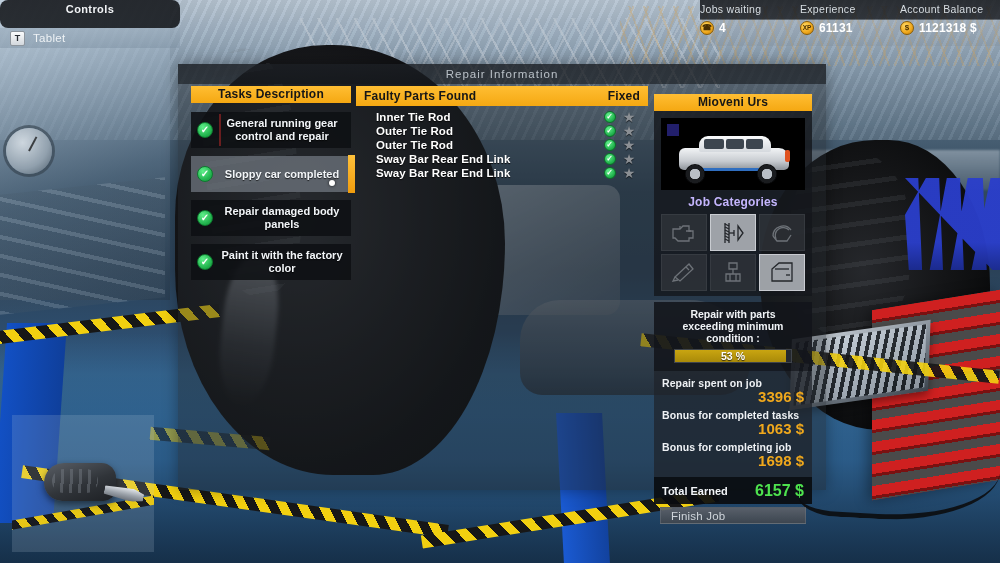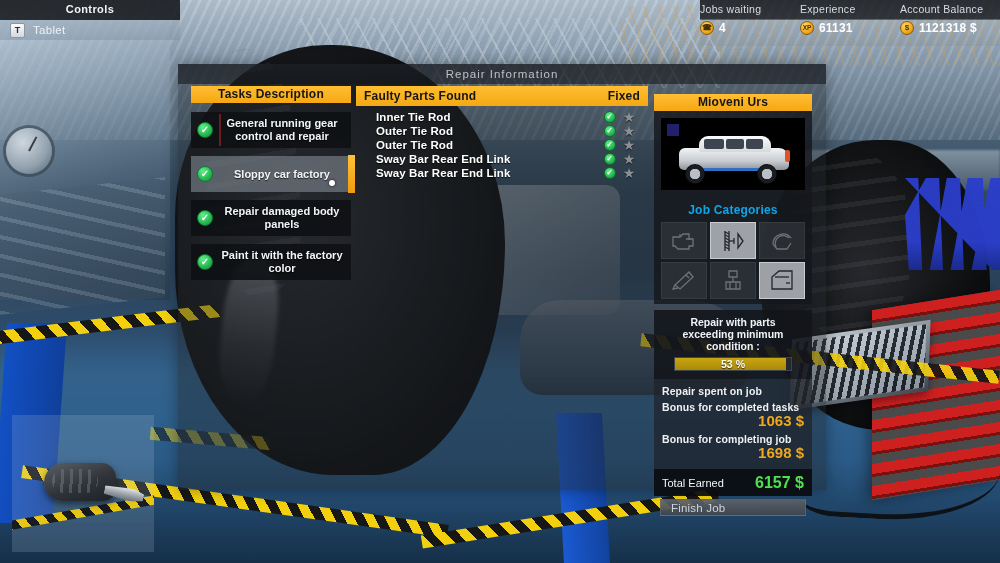--- a/index.html
+++ b/index.html
@@ -164,24 +164,25 @@
     position:absolute;left:700px;top:150px;width:300px;height:40px;
     background:linear-gradient(180deg,rgba(190,200,210,.5),rgba(110,124,136,.35));
     filter:blur(1px);
   }
 
   
   #controls-hud {
     position:absolute; left:0; top:0; width:180px; z-index:30;
   }
   .ctrl-title {
-    height:20px; line-height:18px; text-align:center;
+    height:28px; line-height:18px; text-align:center;
     font-size:11px; font-weight:bold; color:#f2f4f6;
     background:linear-gradient(180deg, rgba(18,20,24,.88), rgba(10,12,15,.82));
     letter-spacing:.4px;
+    border-radius:8px;
   }
   .ctrl-row {
     height:20px; display:flex; align-items:center; gap:8px; padding-left:10px;
     background:linear-gradient(180deg, rgba(150,168,184,.55), rgba(120,140,158,.42));
   }
   .keycap {
     width:15px; height:15px; border-radius:2px;
     background:linear-gradient(180deg,#fbfcfd,#d3d8dd);
     border:1px solid #8d959d;
     font-size:9px; font-weight:bold; color:#2a2f35;
@@ -316,21 +317,21 @@
   .w2{ left:53px; width:18px; }
   .w3{ left:73px; width:17px; }
   .car-skirt { position:absolute; left:30px; top:34px; width:56px; height:3px; background:#2f6ec0; }
   .car-skirt2 { position:absolute; left:86px; top:34px; width:14px; height:3px; background:#d8b42a; }
   .wheel {
     position:absolute; top:30px; width:20px; height:20px; border-radius:50%;
     background:radial-gradient(circle at 50% 50%, #b9bfc6 0 5px, #1a1c1f 5.5px 9px, #0c0d0f 9px);
   }
   .wh1{ left:12px; } .wh2{ left:84px; }
   .taillight{ position:absolute; left:112px; top:16px; width:5px; height:12px; background:#e0521f; border-radius:2px;}
-  .veh-sub { text-align:center; font-size:12px; font-weight:bold; color:#0ea5e9; margin-top:13px; letter-spacing:.2px;}
+  .veh-sub { text-align:center; font-size:12px; font-weight:bold; color:#c4b5fd; margin-top:5px; letter-spacing:.2px;}
 
   .cat-grid {
     margin-top:5px; display:grid; grid-template-columns:repeat(3,1fr); gap:3px;
   }
   .cat-cell {
     height:37px; background:rgba(58,62,68,.55);
     display:flex; align-items:center; justify-content:center;
     border:1px solid rgba(90,96,104,.25);
   }
   .cat-cell.active { background:rgba(188,192,198,.82); border-color:rgba(230,232,236,.6); }
@@ -355,21 +356,21 @@
 
   .money-block { background:rgba(30,35,42,.72); padding:6px 8px 4px; }
   .money-row { margin-bottom:4px; }
   .money-label { font-size:10.5px; font-weight:bold; color:#eef1f4; letter-spacing:.1px; }
   .money-amt { text-align:right; font-size:15px; font-weight:bold; color:#f0a81c; margin-top:-1px; }
 
   .total-block {
     background:rgba(10,12,15,.92); padding:5px 8px 4px;
     display:flex; align-items:center; justify-content:space-between;
   }
-  .total-label { font-size:11px; font-weight:normal; color:#f2f5f8; }
+  .total-label { font-size:11px; font-weight:bold; color:#f2f5f8; }
   .total-amt { font-size:16px; font-weight:bold; color:#4ee24e; }
   .finish-btn {
     margin:3px 6px 6px; height:17px; line-height:17px; padding-left:10px;
     background:linear-gradient(180deg, rgba(92,98,106,.92), rgba(64,70,78,.92));
     color:#cfd5db; font-size:11.5px; letter-spacing:.2px;
     border:1px solid rgba(120,128,138,.4); cursor:pointer;
   }
 
   
   #keyphoto {
@@ -486,21 +487,21 @@
       <div class="task-list">
 
         <div class="task-item">
           <div class="red-line"></div>
           <div class="check">✓</div>
           <div class="task-text">General running gear control and repair</div>
         </div>
 
         <div class="task-item selected">
           <div class="check">✓</div>
-          <div class="task-text">Sloppy car factory</div>
+          <div class="task-text">Sloppy car completed</div>
           <div class="cursor-dot"></div>
           <div class="sel-bar"></div>
         </div>
 
         <div class="task-item">
           <div class="check">✓</div>
           <div class="task-text">Repair damaged body panels</div>
         </div>
 
         <div class="task-item">
@@ -645,20 +646,21 @@
         <div class="cond-label">Repair with parts exceeding minimum condition :</div>
         <div class="bar-outer">
           <div class="bar-fill" id="bar-fill" style="width: 96%;"></div>
           <div class="bar-text">53 %</div>
         </div>
       </div>
 
       <div class="money-block">
         <div class="money-row">
           <div class="money-label">Repair spent on job</div>
+          <div class="money-amt">3396 $</div>
         </div>
         <div class="money-row">
           <div class="money-label">Bonus for completed tasks</div>
           <div class="money-amt">1063 $</div>
         </div>
         <div class="money-row">
           <div class="money-label">Bonus for completing job</div>
           <div class="money-amt">1698 $</div>
         </div>
       </div>

